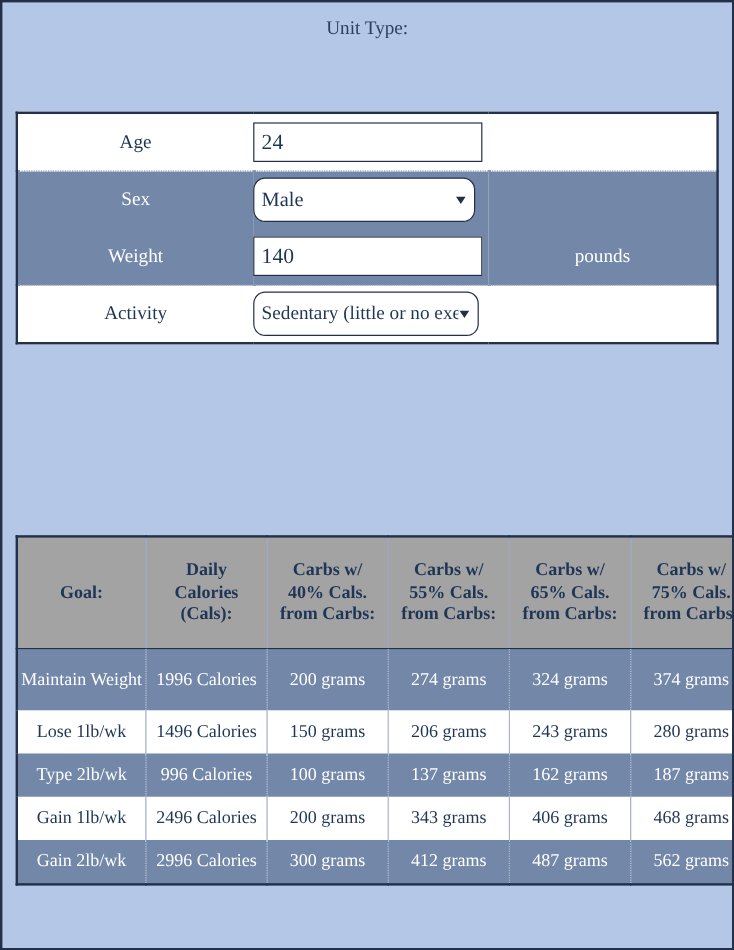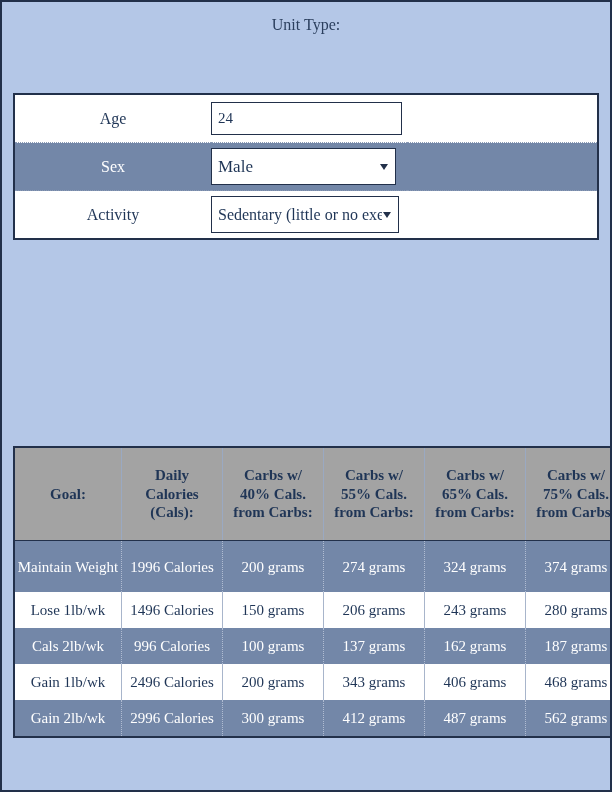--- a/index.html
+++ b/index.html
@@ -105,26 +105,26 @@
     font-size: 16px;
   }
   .txtin {
     box-sizing: border-box;
     width: 191px;
     height: 33px;
     background: #ffffff;
     border: 1px solid #22304a;
     color: #1f3556;
     font-family: "Liberation Serif", "DejaVu Serif", serif;
-    font-size: 15px;
+    font-size: 18px;
     padding: 0 0 0 6px;
     line-height: 31px;
     display: block;
   }
-  .fsel { width: 185px; height: 37px; font-size: 17px; }
+  .fsel { width: 185px; height: 37px; font-size: 17px; border-radius: 10px; }
   .fsel .sel-text { font-size: 17px; max-width: 162px; }
   .fsel.wide { width: 188px; }
   .fsel.wide .sel-text { font-size: 16px; max-width: 164px; }
 
   
   .calc-wrap {
     position: absolute;
     left: 0;
     top: 343px;
     width: 608px;
@@ -210,20 +210,27 @@
       <tr class="frow-alt">
         <td class="f-label">Sex</td>
         <td class="f-field">
           <span class="sel fsel">
             <span class="sel-text">Male</span>
             <span class="arw"></span>
           </span>
         </td>
         <td class="f-unit"></td>
       </tr>
+      <tr class="frow-alt">
+        <td class="f-label">Weight</td>
+        <td class="f-field">
+          <span class="txtin">140</span>
+        </td>
+        <td class="f-unit">pounds</td>
+      </tr>
       <tr class="frow">
         <td class="f-label">Activity</td>
         <td class="f-field">
           <span class="sel fsel wide">
             <span class="sel-text">Sedentary (little or no exerc</span>
             <span class="arw"></span>
           </span>
         </td>
         <td class="f-unit"></td>
       </tr>
@@ -253,21 +260,21 @@
         </tr>
         <tr class="light">
           <td class="col-goal">Lose 1lb/wk</td>
           <td class="col-other">1496 Calories</td>
           <td class="col-other">150 grams</td>
           <td class="col-other">206 grams</td>
           <td class="col-other">243 grams</td>
           <td class="col-other">280 grams</td>
         </tr>
         <tr class="dark">
-          <td class="col-goal">Cals 2lb/wk</td>
+          <td class="col-goal">Type 2lb/wk</td>
           <td class="col-other">996 Calories</td>
           <td class="col-other">100 grams</td>
           <td class="col-other">137 grams</td>
           <td class="col-other">162 grams</td>
           <td class="col-other">187 grams</td>
         </tr>
         <tr class="light">
           <td class="col-goal">Gain 1lb/wk</td>
           <td class="col-other">2496 Calories</td>
           <td class="col-other">200 grams</td>

